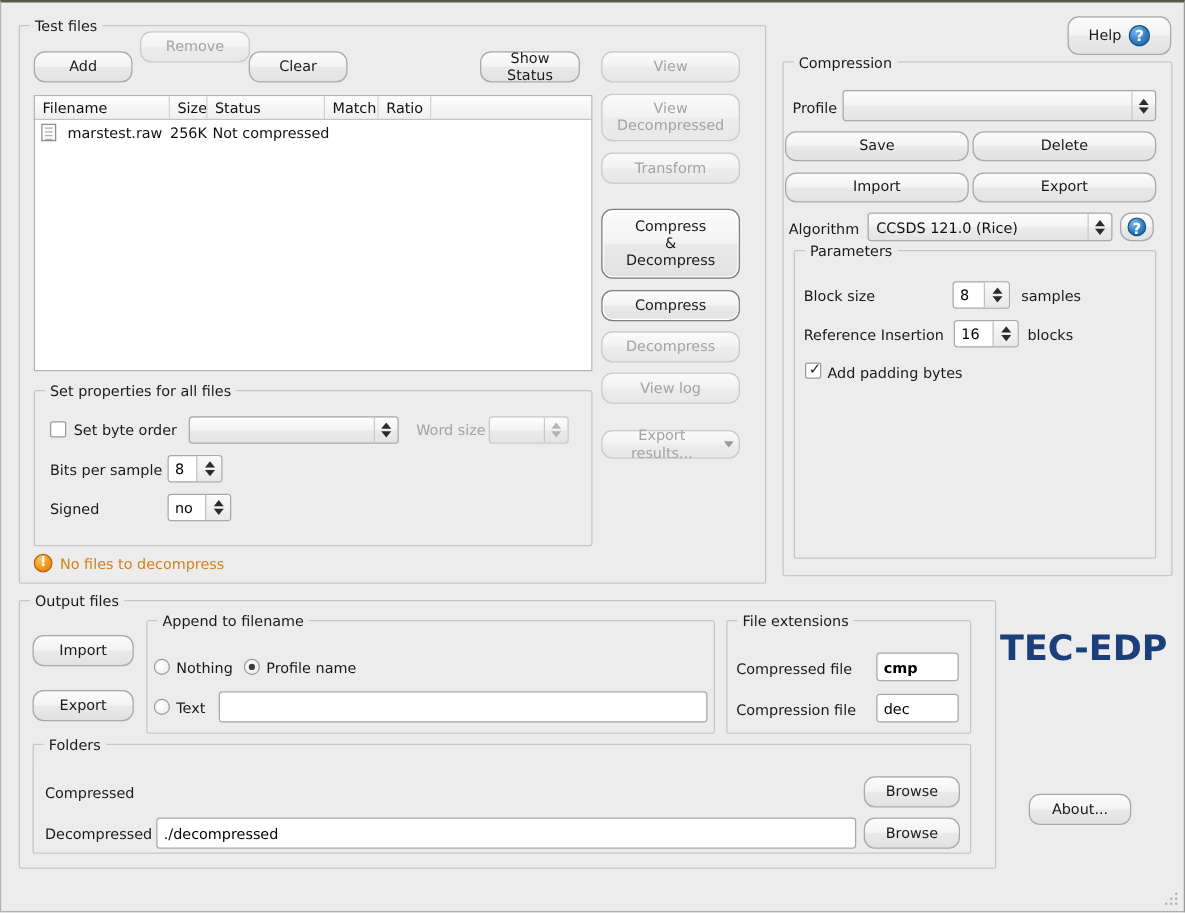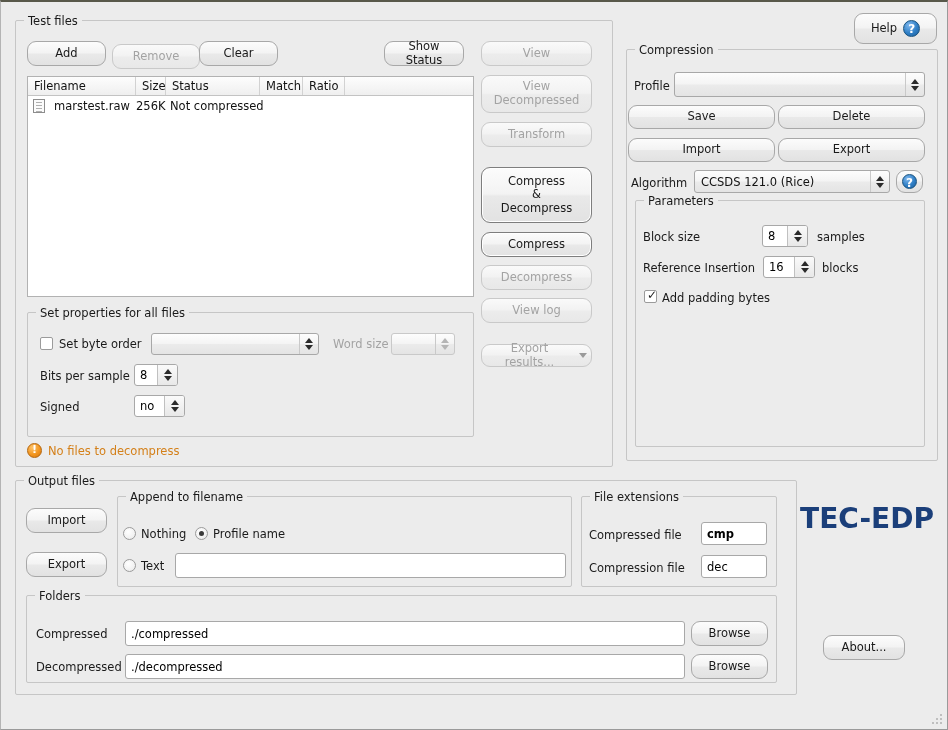--- a/index.html
+++ b/index.html
@@ -313,21 +313,21 @@
     <span class="qmark"></span>
   </div>
 
   <div class="group" style="left:14px; top:18px; width:598px; height:447px;">
     <div class="legend">Test files</div>
   </div>
 
   <div class="btn" style="left:26px; top:39px; width:79px; height:25px;">
     <span>Add</span>
   </div>
-  <div class="btn disabled" style="left:111px; top:42px; width:88px; height:25px;">
+  <div class="btn disabled" style="left:111px; top:23px; width:88px; height:25px;">
     <span>Remove</span>
   </div>
   <div class="btn" style="left:198px; top:39px; width:79px; height:25px;">
     <span>Clear</span>
   </div>
   <div class="btn" style="left:383px; top:39px; width:80px; height:25px;">
     <span>Show Status</span>
   </div>
 
   <div class="table" style="left:26px; top:74px; width:447px; height:221px;">
@@ -525,23 +525,20 @@
   </div>
   <div class="lbl" style="left:588px; top:559px;">Compression file</div>
   <div class="input" style="left:700px; top:553px; width:66px; height:23px;">
     <span>dec</span>
   </div>
 
   <div class="group" style="left:25px; top:593px; width:751px; height:88px;">
     <div class="legend">Folders</div>
   </div>
   <div class="lbl" style="left:35px; top:625px;">Compressed</div>
-  <div class="input" style="left:124px; top:619px; width:560px; height:25px;">
-    <span>./compressed</span>
-  </div>
   <div class="btn" style="left:690px; top:619px; width:77px; height:25px;">
     <span>Browse</span>
   </div>
   <div class="lbl" style="left:35px; top:658px;">Decompressed</div>
   <div class="input" style="left:124px; top:652px; width:560px; height:25px;">
     <span>./decompressed</span>
   </div>
   <div class="btn" style="left:690px; top:652px; width:77px; height:25px;">
     <span>Browse</span>
   </div>

